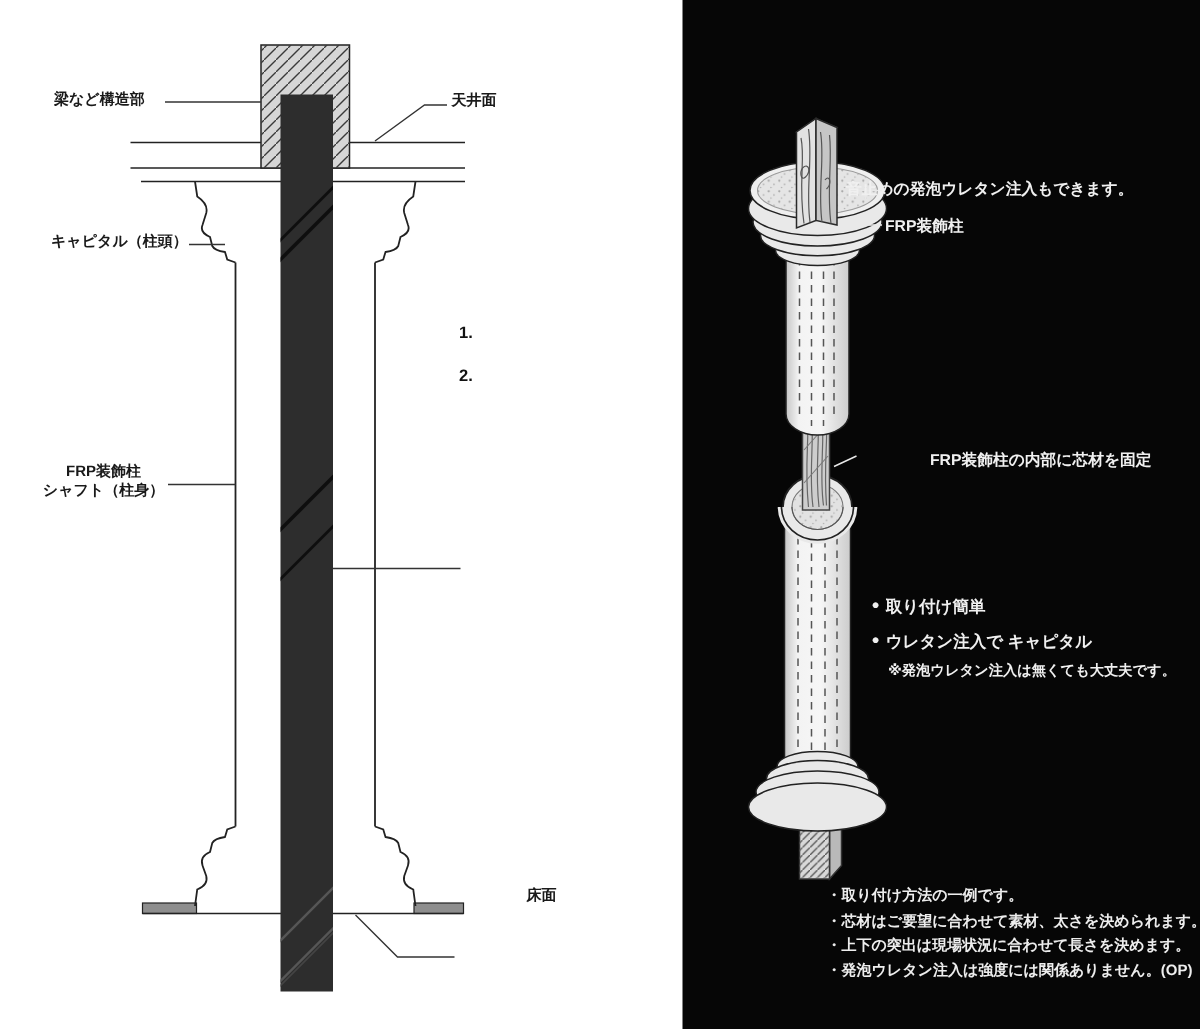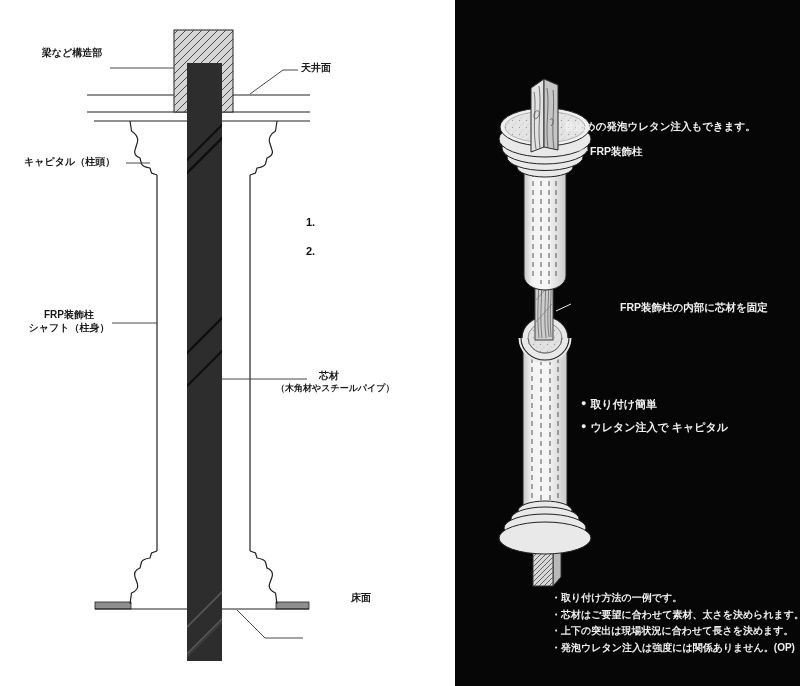--- a/index.html
+++ b/index.html
@@ -11,23 +11,23 @@
   .panel{position:absolute;top:0;height:686px;}
   #left-panel{left:0;width:455px;background:#ffffff;}
   #right-panel{left:455px;width:345px;background:#060606;}
   svg{position:absolute;left:0;top:0;display:block;}
 
   
   .llabel{
     position:absolute;color:#1a1a1a;font-weight:bold;font-size:10px;
     line-height:1.25;white-space:nowrap;letter-spacing:0;
   }
-  #lbl-beam{left:36px;top:47px;width:72px;text-align:center;}
+  #lbl-beam{left:36px;top:61px;width:72px;text-align:left;}
   #lbl-ceiling{left:301px;top:62px;}
-  #lbl-capital{left:24px;top:156px;width:90px;text-align:center;}
+  #lbl-capital{left:34px;top:156px;width:90px;text-align:center;}
   #lbl-shaft{left:26px;top:309px;width:86px;text-align:center;}
   #lbl-core{left:276px;top:370px;width:106px;text-align:center;}
   #lbl-core .small{font-size:9px;}
   #lbl-floor{left:307px;top:592px;margin-left:44px;}
 
   #instructions{
     position:absolute;left:306px;top:215px;width:146px;
     color:#111;font-size:11px;font-weight:bold;line-height:1.35;
   }
   .instr{display:flex;margin-bottom:14px;}
@@ -113,24 +113,20 @@
         <path d="M237,610 L265,638 L303,638"></path>
       </g>
     </svg>
 
     <div class="llabel" id="lbl-beam">梁など構造部</div>
     <div class="llabel" id="lbl-ceiling">天井面</div>
     <div class="llabel" id="lbl-capital">キャピタル（柱頭）</div>
     <div class="llabel" id="lbl-shaft">
       <div>FRP装飾柱</div>
       <div>シャフト（柱身）</div>
-    </div>
-    <div class="llabel" id="lbl-core">
-      <div>芯材</div>
-      <div class="small">（木角材やスチールパイプ）</div>
     </div>
     <div class="llabel" id="lbl-floor">床面</div>
 
     <div id="instructions">
       <div class="instr">
         <span class="num">1.</span>
       </div>
       <div class="instr">
         <span class="num">2.</span>
       </div>
@@ -253,20 +249,21 @@
 
   <div id="features">
     <div class="feature">
       <span class="mark">●</span>
       <span>取り付け簡単</span>
     </div>
     <div class="feature">
       <span class="mark">●</span>
       <span>ウレタン注入で キャピタル</span>
     </div>
+    <div id="feature-note">※発泡ウレタン注入は無くても大丈夫です。</div>
   </div>
 
   <div id="notes">
     <div>・取り付け方法の一例です。</div>
     <div>・芯材はご要望に合わせて素材、太さを決められます。</div>
     <div>・上下の突出は現場状況に合わせて長さを決めます。</div>
     <div>・発泡ウレタン注入は強度には関係ありません。(OP)</div>
   </div>
 
 </div>

